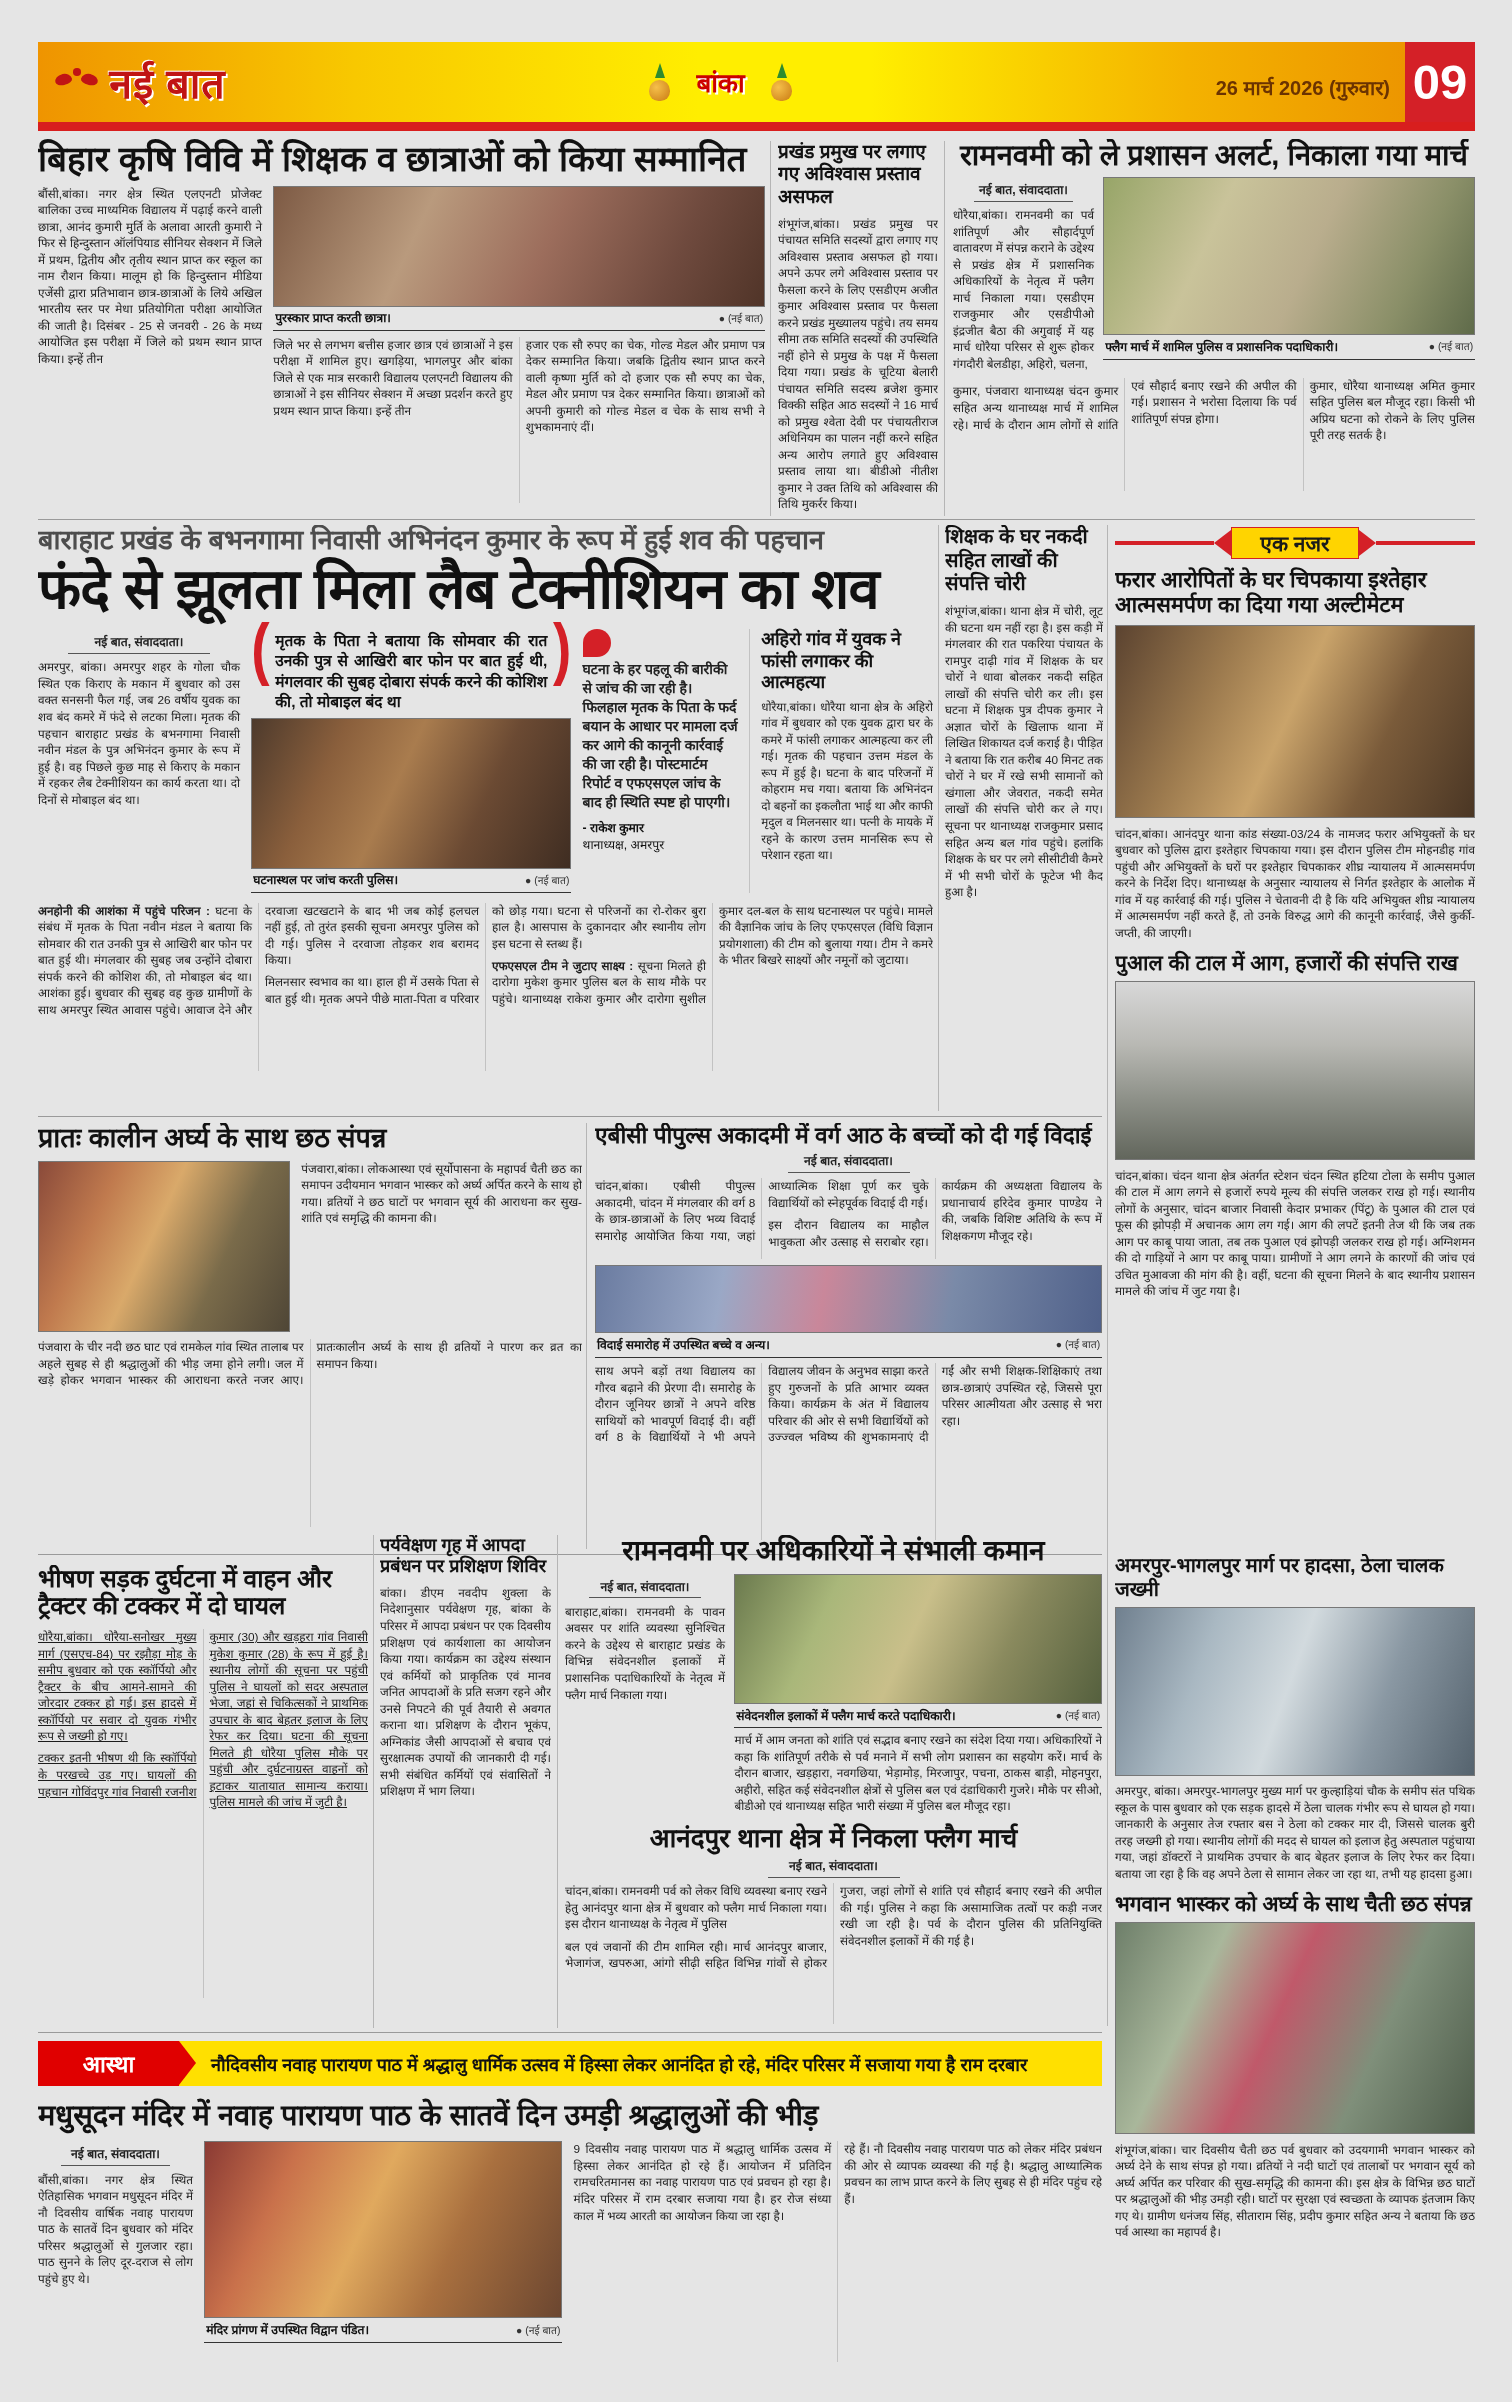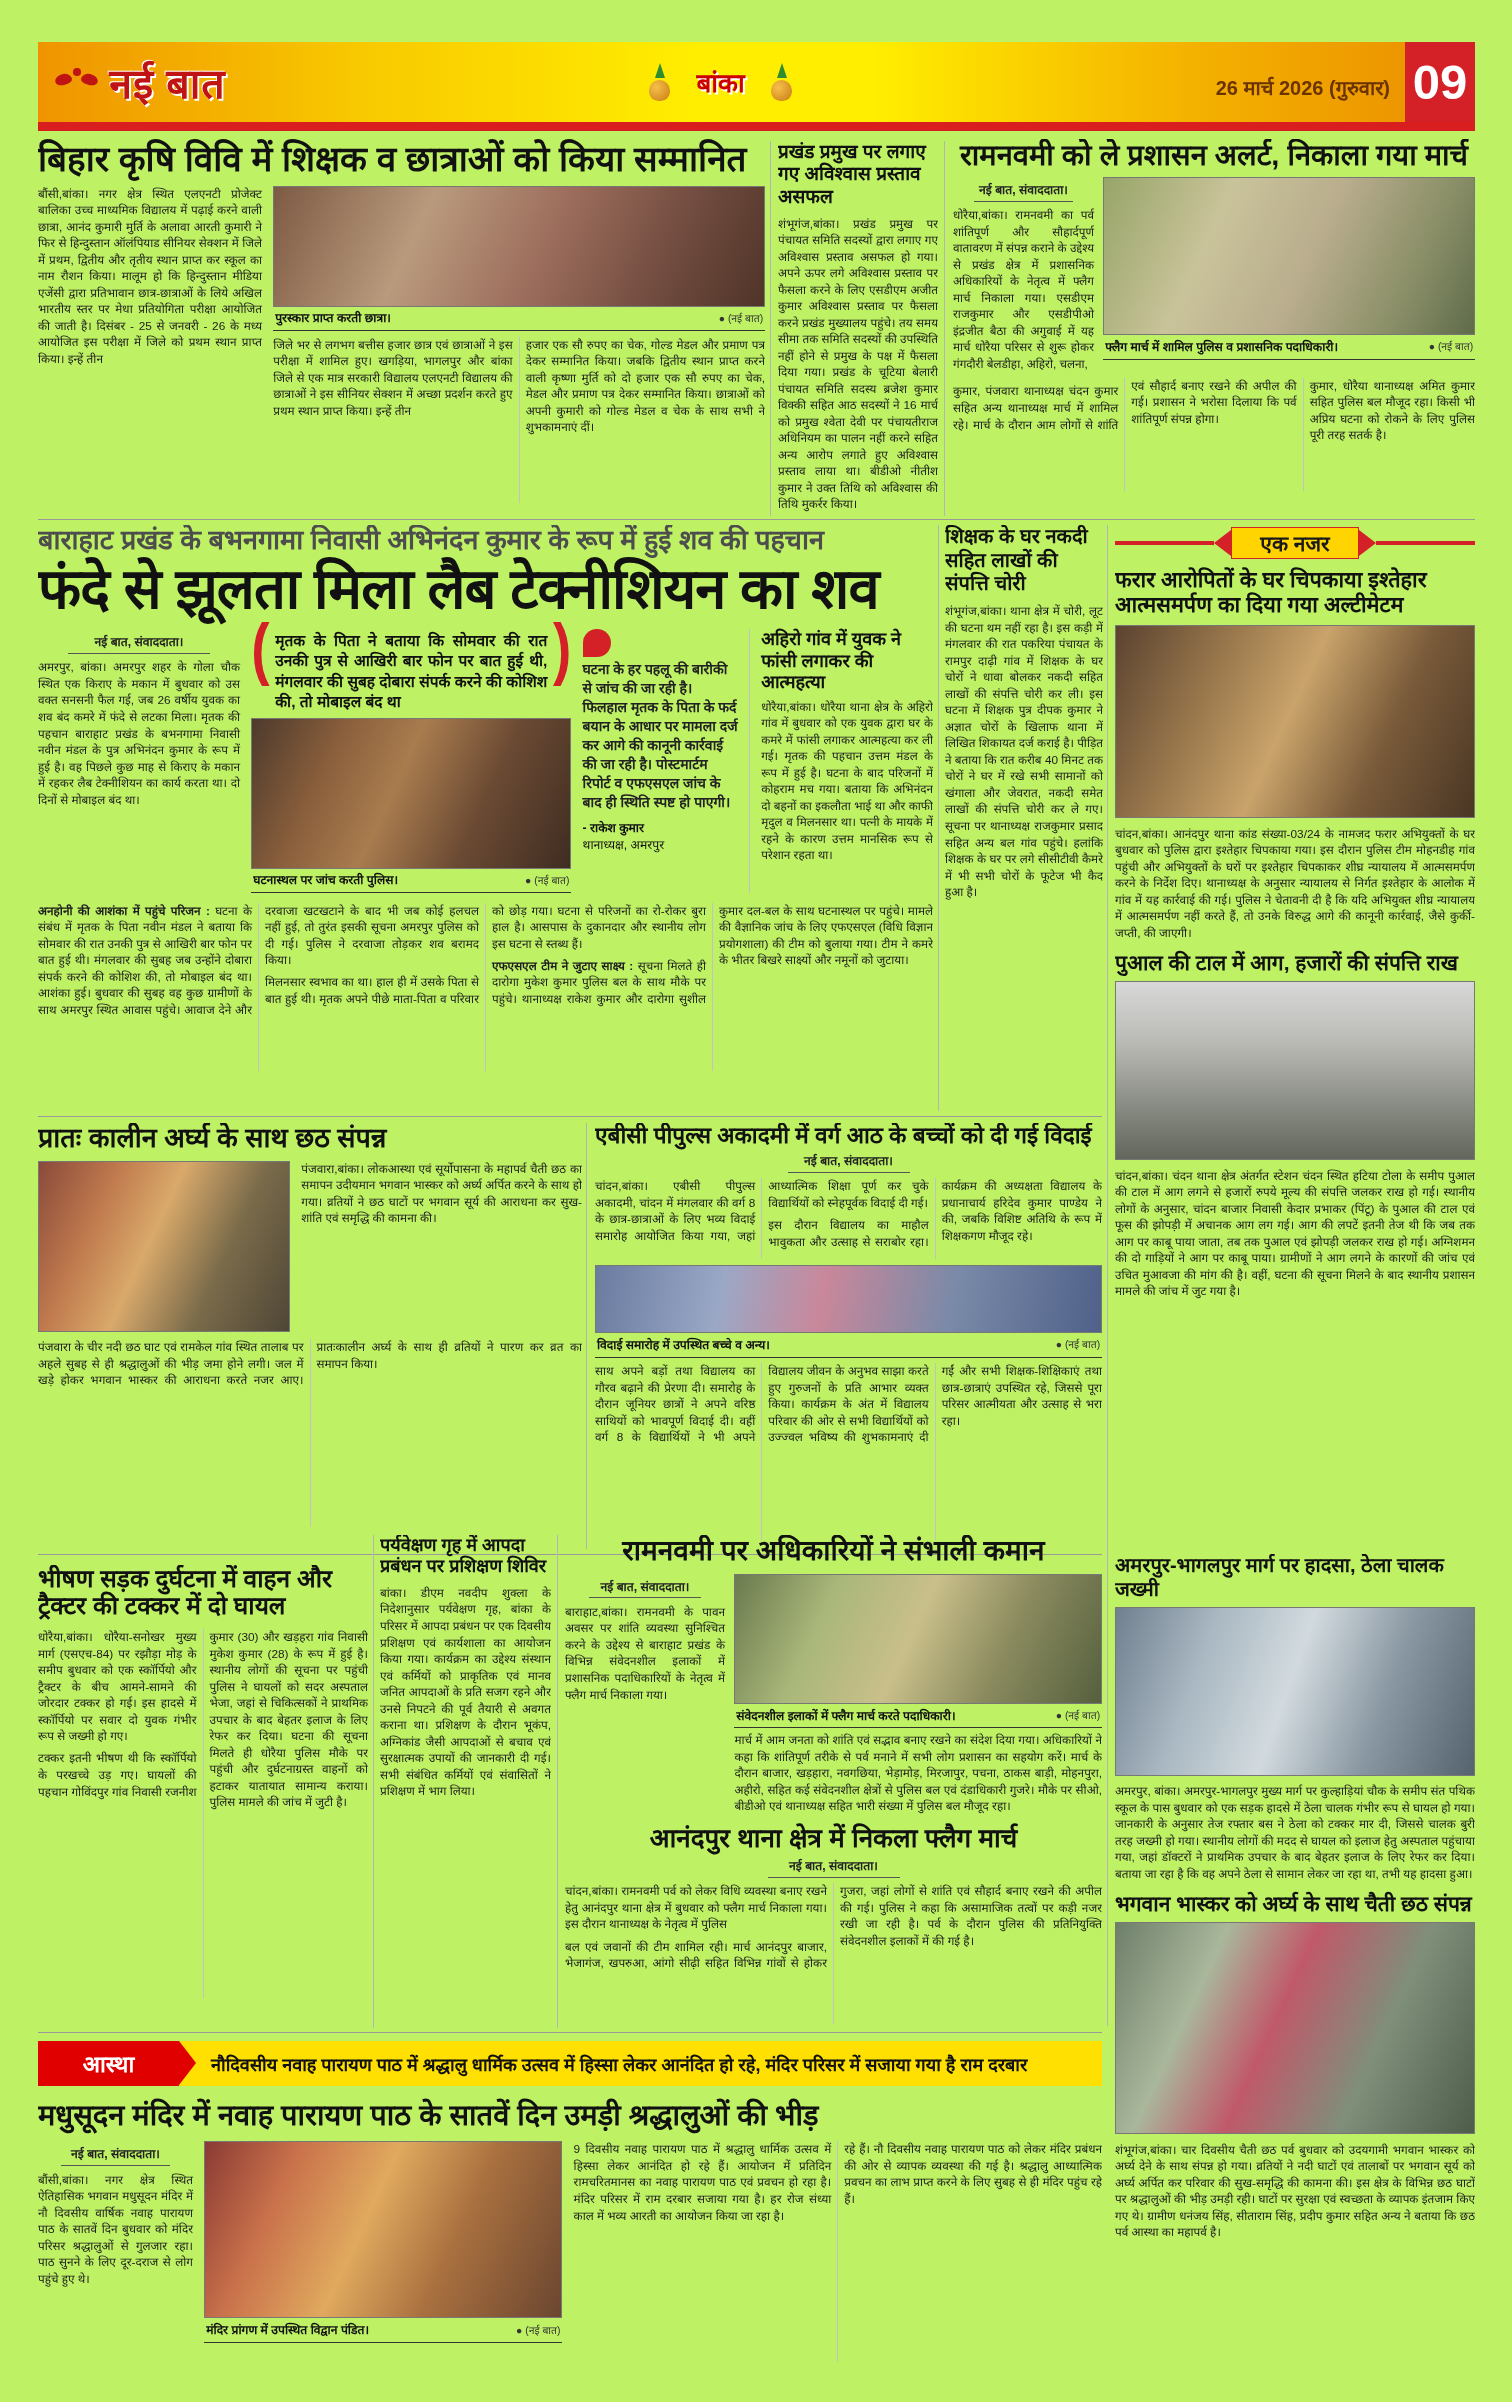--- a/index.html
+++ b/index.html
@@ -1,17 +1,17 @@
 <!DOCTYPE html>
 <html style="font-size:15px"><head>
 <meta charset="utf-8">
 <style>
   html,body{margin:0;padding:0;background:#ffffff;}
   body{font-family:"Liberation Sans","DejaVu Sans",sans-serif;color:#1d1d1d;}
-  #page{position:relative;width:1512px;height:2402px;background:#bef264;overflow:hidden;}
+  #page{position:relative;width:1512px;height:2402px;background:#e5e5e5;overflow:hidden;}
   .art{position:absolute;overflow:hidden;}
   .vline{position:absolute;width:0.9px;background:#b5b5b5;}
   .hline{position:absolute;height:0.9px;background:#9a9a9a;}
 
   
   #masthead{position:absolute;left:38px;top:42px;width:1437px;height:80px;
     background:linear-gradient(90deg,#ef9400 0%,#f8c800 22%,#ffee00 46%,#ffee00 58%,#f4b200 80%,#ea8d00 100%);
     display:flex;align-items:center;}
   #mast-red-rule{position:absolute;left:38px;top:122px;width:1437px;height:8.5px;background:#d81e1e;}
   .logo-wrap{display:flex;align-items:center;gap:11.3px;margin-left:17px;}
@@ -246,21 +246,21 @@
       <span class="ctext">विदाई समारोह में उपस्थित बच्चे व अन्य।</span>
       <span class="credit">● (नई बात)</span>
     </div>
     <div class="bodytxt cols3" style="margin-top:5.6px;height:177px;">साथ अपने बड़ों तथा विद्यालय का गौरव बढ़ाने की प्रेरणा दी। समारोह के दौरान जूनियर छात्रों ने अपने वरिष्ठ साथियों को भावपूर्ण विदाई दी। वहीं वर्ग 8 के विद्यार्थियों ने भी अपने विद्यालय जीवन के अनुभव साझा करते हुए गुरुजनों के प्रति आभार व्यक्त किया। कार्यक्रम के अंत में विद्यालय परिवार की ओर से सभी विद्यार्थियों को उज्ज्वल भविष्य की शुभकामनाएं दी गईं और सभी शिक्षक-शिक्षिकाएं तथा छात्र-छात्राएं उपस्थित रहे, जिससे पूरा परिसर आत्मीयता और उत्साह से भरा रहा।</div>
   </div>
 
   <div class="hline" style="left:38px;top:1554px;width:1064px;"></div>
 
   <div class="art" style="left:38px;top:1565px;width:330px;height:463px;">
     <div class="h-lg" style="font-size:24.5px;">भीषण सड़क दुर्घटना में वाहन और ट्रैक्टर की टक्कर में दो घायल</div>
-    <div class="bodytxt cols2" style="margin-top:9.4px;height:369px;">
+    <div class="bodytxt cols2" style="margin-top:9.4px;height:369px;text-decoration:underline;">
       <div>धोरैया,बांका। धोरैया-सनोखर मुख्य मार्ग (एसएच-84) पर रझौड़ा मोड़ के समीप बुधवार को एक स्कॉर्पियो और ट्रैक्टर के बीच आमने-सामने की जोरदार टक्कर हो गई। इस हादसे में स्कॉर्पियो पर सवार दो युवक गंभीर रूप से जख्मी हो गए।</div>
       <div style="margin-top:5.6px;">टक्कर इतनी भीषण थी कि स्कॉर्पियो के परखच्चे उड़ गए। घायलों की पहचान गोविंदपुर गांव निवासी रजनीश कुमार (30) और खड़हरा गांव निवासी मुकेश कुमार (28) के रूप में हुई है। स्थानीय लोगों की सूचना पर पहुंची पुलिस ने घायलों को सदर अस्पताल भेजा, जहां से चिकित्सकों ने प्राथमिक उपचार के बाद बेहतर इलाज के लिए रेफर कर दिया। घटना की सूचना मिलते ही धोरैया पुलिस मौके पर पहुंची और दुर्घटनाग्रस्त वाहनों को हटाकर यातायात सामान्य कराया। पुलिस मामले की जांच में जुटी है।</div>
     </div>
   </div>
   <div class="vline" style="left:373px;top:1535px;height:493px;"></div>
 
   <div class="art" style="left:380px;top:1535px;width:171px;height:493px;">
     <div class="h-md" style="font-size:18px;">पर्यवेक्षण गृह में आपदा प्रबंधन पर प्रशिक्षण शिविर</div>
     <div class="bodytxt" style="margin-top:7.5px;">बांका। डीएम नवदीप शुक्ला के निदेशानुसार पर्यवेक्षण गृह, बांका के परिसर में आपदा प्रबंधन पर एक दिवसीय प्रशिक्षण एवं कार्यशाला का आयोजन किया गया। कार्यक्रम का उद्देश्य संस्थान एवं कर्मियों को प्राकृतिक एवं मानव जनित आपदाओं के प्रति सजग रहने और उनसे निपटने की पूर्व तैयारी से अवगत कराना था। प्रशिक्षण के दौरान भूकंप, अग्निकांड जैसी आपदाओं से बचाव एवं सुरक्षात्मक उपायों की जानकारी दी गई। सभी संबंधित कर्मियों एवं संवासितों ने प्रशिक्षण में भाग लिया।</div>
   </div>

